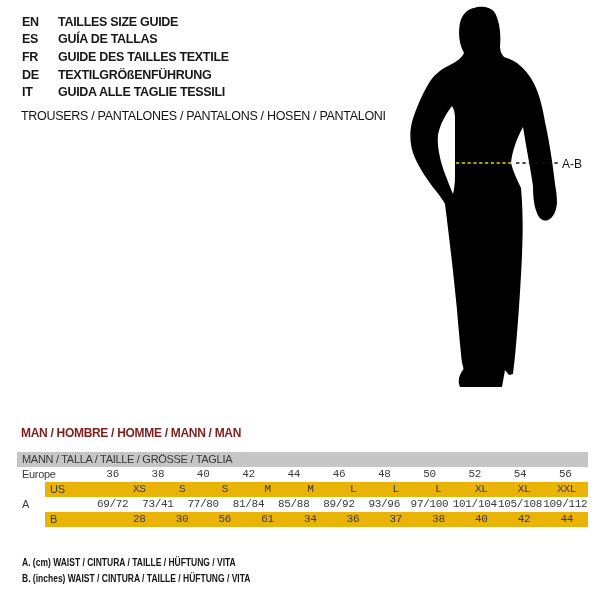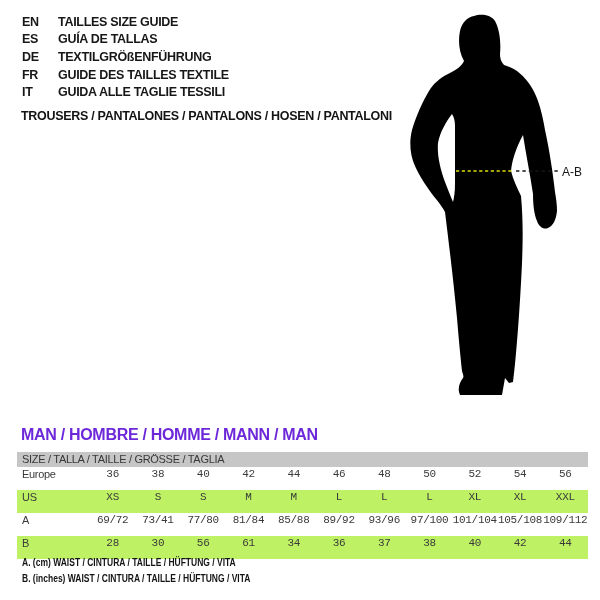--- a/index.html
+++ b/index.html
@@ -7,35 +7,35 @@
     position:relative; width:600px; height:600px; background:#ffffff;
     font-family:"Liberation Sans", sans-serif; color:#1e1e1e; overflow:hidden;
   }
   
   .langs { position:absolute; left:22px; top:13px; }
   .lang-row { display:flex; height:17.6px; align-items:center;
               font-weight:bold; font-size:12.5px; letter-spacing:-0.3px; color:#171717; }
   .lang-code { width:36px; }
   
   .product-heading { position:absolute; left:21px; top:109px;
-                     font-weight:bold; font-size:12.5px; letter-spacing:-0.3px; color:#141414; }
+                     font-weight:normal; font-size:12.5px; letter-spacing:-0.3px; color:#141414; }
   
-  .figure { position:absolute; left:405px; top:8px; width:195px; height:410px; }
+  .figure { position:absolute; left:405px; top:0; width:195px; height:410px; }
   .figure svg { display:block; }
   .figure text { font-family:"Liberation Sans", sans-serif; }
   
   .man-heading { position:absolute; left:21px; top:426px;
-                 font-weight:bold; font-size:16px; letter-spacing:-0.3px; color:#6d28d9; }
+                 font-weight:bold; font-size:12px; letter-spacing:-0.3px; color:#7f1d1d; }
   
   .size-table { position:absolute; left:17px; top:452px; width:571px;
                 font-size:11px; letter-spacing:-0.3px; color:#3a3a3a; }
   .t-header { height:15px; line-height:15.5px; background:#c6c6c6; padding-left:5px;
               color:#383838; font-size:11px; }
-  .t-row { display:flex; height:23px; line-height:14px; }
-  .t-row.shade { background:#bef264; }
+  .t-row { display:flex; height:15px; line-height:14px; }
+  .t-row.shade { background:#eab308;margin-left:28px; }
   .t-label { width:73px; padding-left:5px; box-sizing:border-box; }
   .t-cell { flex:1; text-align:center;font-family:Liberation Mono, monospace; }
   
   .notes { position:absolute; left:22px; top:555px; font-weight:bold; font-size:10px;
            line-height:15.7px; color:#141414; }
   .cond { display:inline-block; transform:scaleX(0.85); transform-origin:0 50%; white-space:nowrap; }
 </style>
 </head>
 <body>
 
@@ -44,26 +44,26 @@
   <div class="langs">
     <div class="lang-row">
       <span class="lang-code">EN</span>
       <span class="lang-name">TAILLES SIZE GUIDE</span>
     </div>
     <div class="lang-row">
       <span class="lang-code">ES</span>
       <span class="lang-name">GUÍA DE TALLAS</span>
     </div>
     <div class="lang-row">
+      <span class="lang-code">FR</span>
+      <span class="lang-name">GUIDE DES TAILLES TEXTILE</span>
+    </div>
+    <div class="lang-row">
       <span class="lang-code">DE</span>
       <span class="lang-name">TEXTILGRÖßENFÜHRUNG</span>
-    </div>
-    <div class="lang-row">
-      <span class="lang-code">FR</span>
-      <span class="lang-name">GUIDE DES TAILLES TEXTILE</span>
     </div>
     <div class="lang-row">
       <span class="lang-code">IT</span>
       <span class="lang-name">GUIDA ALLE TAGLIE TESSILI</span>
     </div>
   </div>
 
   <div class="product-heading">TROUSERS / PANTALONES / PANTALONS / HOSEN / PANTALONI</div>
 
   <div class="figure">
@@ -91,21 +91,21 @@
         L455 118 C455 113 454 109 452 106 Z"></path>
       <line x1="456" y1="163" x2="513" y2="163" stroke="#dedc00" stroke-width="1.6" stroke-dasharray="3.2 2.6"></line>
       <line x1="516" y1="163" x2="558" y2="163" stroke="#161616" stroke-width="1.3" stroke-dasharray="3.4 3"></line>
       <text x="562" y="167.5" font-size="12" fill="#161616">A-B</text>
     </svg>
   </div>
 
   <div class="man-heading">MAN / HOMBRE / HOMME / MANN / MAN</div>
 
   <div class="size-table">
-    <div class="t-header">SIZE / TALLA / TAILLE / GRÖSSE / TAGLIA</div>
+    <div class="t-header">MANN / TALLA / TAILLE / GRÖSSE / TAGLIA</div>
 
     <div class="t-row">
       <div class="t-label">Europe</div>
       <div class="t-cell">36</div>
       <div class="t-cell">38</div>
       <div class="t-cell">40</div>
       <div class="t-cell">42</div>
       <div class="t-cell">44</div>
       <div class="t-cell">46</div>
       <div class="t-cell">48</div>

